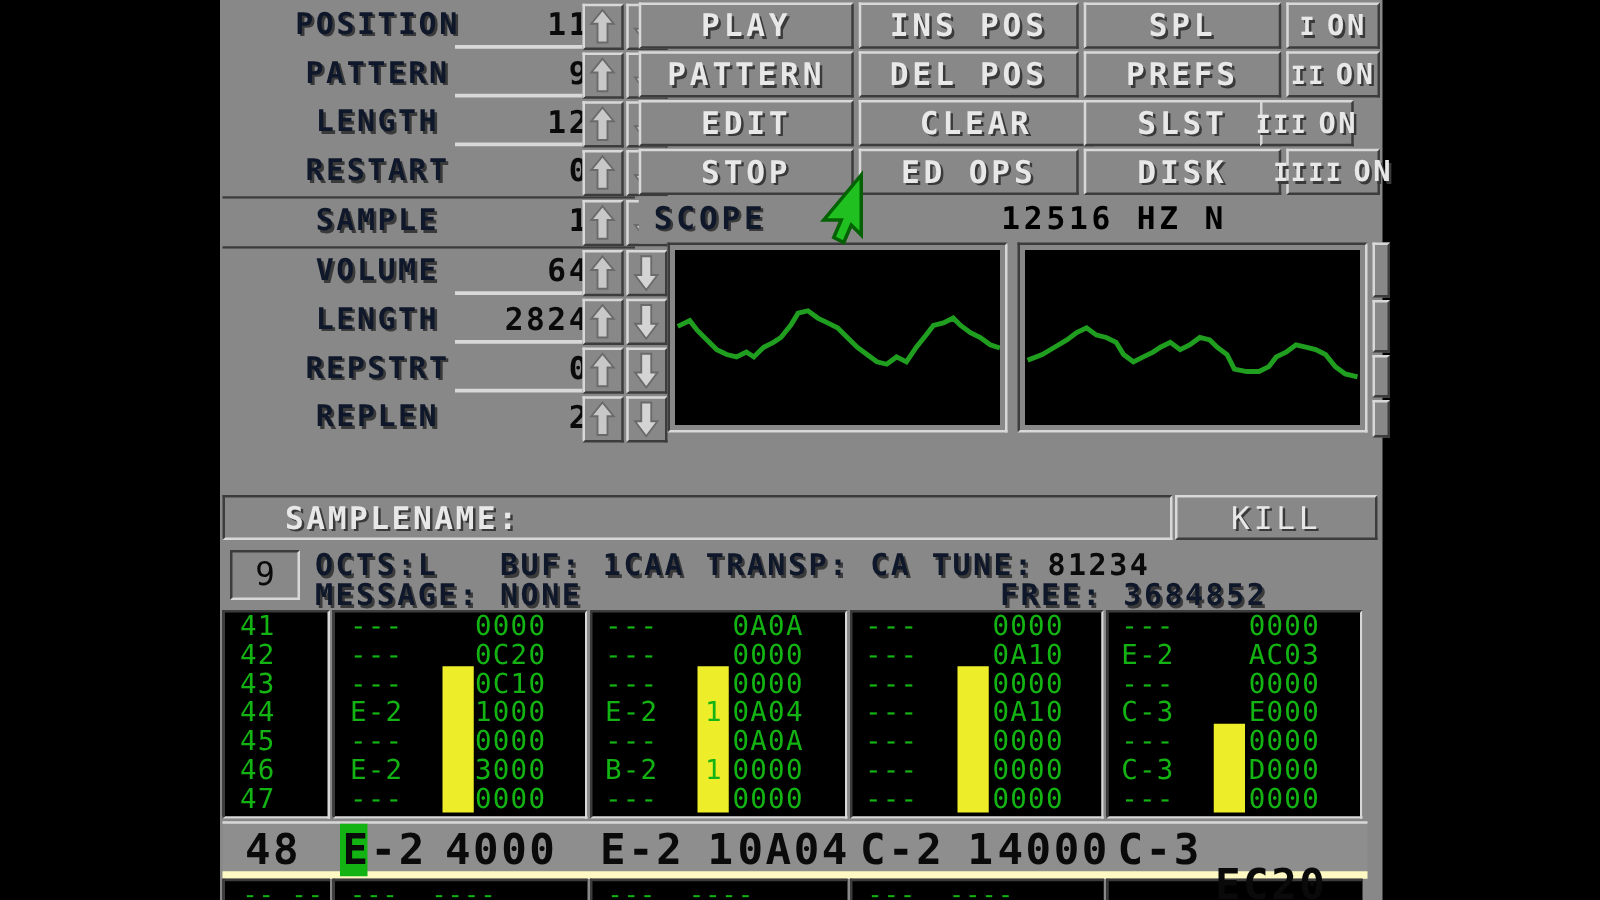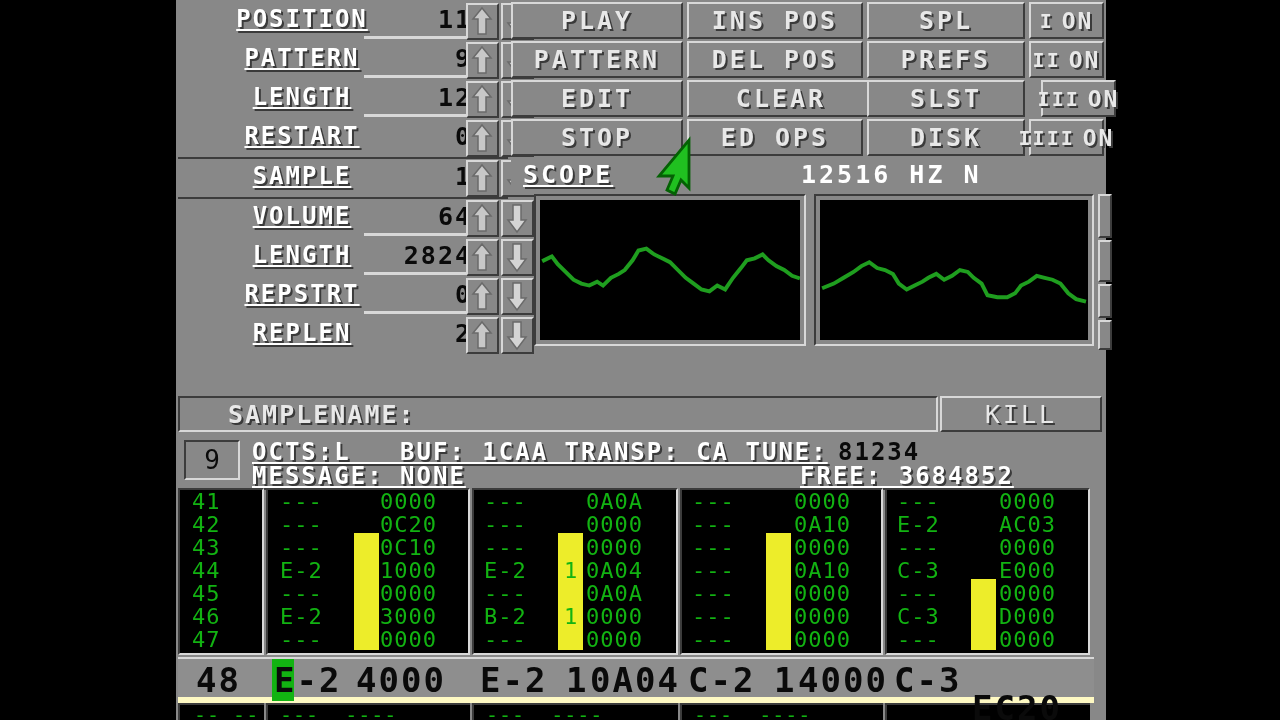--- a/index.html
+++ b/index.html
@@ -16,21 +16,21 @@
     background:#888888;
   }
 
   
   .pt {
     font-family:"DejaVu Sans Mono", monospace;
     font-weight:bold;
     letter-spacing:2px;
     -webkit-font-smoothing:none;
   }
-  .lbl { color:#ffffff; text-shadow:2px 2px 0 #3a3a3a;text-decoration:underline; }
+  .lbl { color:#0f172a; text-shadow:2px 2px 0 #3a3a3a; }
   .val { color:#0a0a0a; }
 
   
   .topblock { position:absolute; left:0; top:0; width:930px; height:196px; }
 
   
   .paramcol { position:absolute; left:2px; top:2px; width:330px; }
   .prow { position:relative; height:39px; background:#888; }
   .prow .plabel {
     position:absolute; left:0; top:0; width:248px; height:35px;
@@ -67,21 +67,21 @@
     border-right:2px solid #3c3c3c; border-bottom:2px solid #3c3c3c;
     font-size:23px; color:#e8e8e8; text-shadow:2px 2px 0 #3a3a3a;
     display:flex; align-items:center; justify-content:center; gap:8px;
     letter-spacing:2px;
   }
   .onbtn .chnum { font-size:20px; }
 
   
   .scoperow { position:absolute; left:335px; top:157px; width:593px; height:38px; background:#888; }
   .scopelabel { position:absolute; left:12px; top:0; height:36px; line-height:36px; font-size:25px; letter-spacing:3px; }
-  .hzval { position:absolute; left:290px; top:0; height:36px; line-height:36px; font-size:25px; letter-spacing:3px; color:#ffffff; }
+  .hzval { position:absolute; left:290px; top:0; height:36px; line-height:36px; font-size:25px; letter-spacing:3px; color:#000000; }
   .scopewrap {
     position:absolute; background:#888;
     border-top:2px solid #3c3c3c; border-left:2px solid #3c3c3c;
     border-right:2px solid #d8d8d8; border-bottom:2px solid #d8d8d8;
     padding:4px;
   }
   .scopewrap > .inner { width:100%; height:100%; background:#000; position:relative; }
 
   
   .vstrip {
@@ -304,21 +304,21 @@
 
       <div id="togglegrid">
           <div class="onbtn" style="left: 853px; top: 2px; width: 75px; height: 37px;">
             <span class="pt chnum">I</span>
             <span class="pt">ON</span>
           </div>
           <div class="onbtn" style="left: 853px; top: 41px; width: 75px; height: 37px;">
             <span class="pt chnum">II</span>
             <span class="pt">ON</span>
           </div>
-          <div class="onbtn" style="left: 865px; top: 80px; width: 75px; height: 37px; text-align: center;">
+          <div class="onbtn" style="left: 832px; top: 80px; width: 75px; height: 37px; text-align: center;">
             <span class="pt chnum">III</span>
             <span class="pt">ON</span>
           </div>
           <div class="onbtn" style="left: 853px; top: 119px; width: 75px; height: 37px;">
             <span class="pt chnum">IIII</span>
             <span class="pt">ON</span>
           </div>
         </div>
 
       <div class="scoperow">

